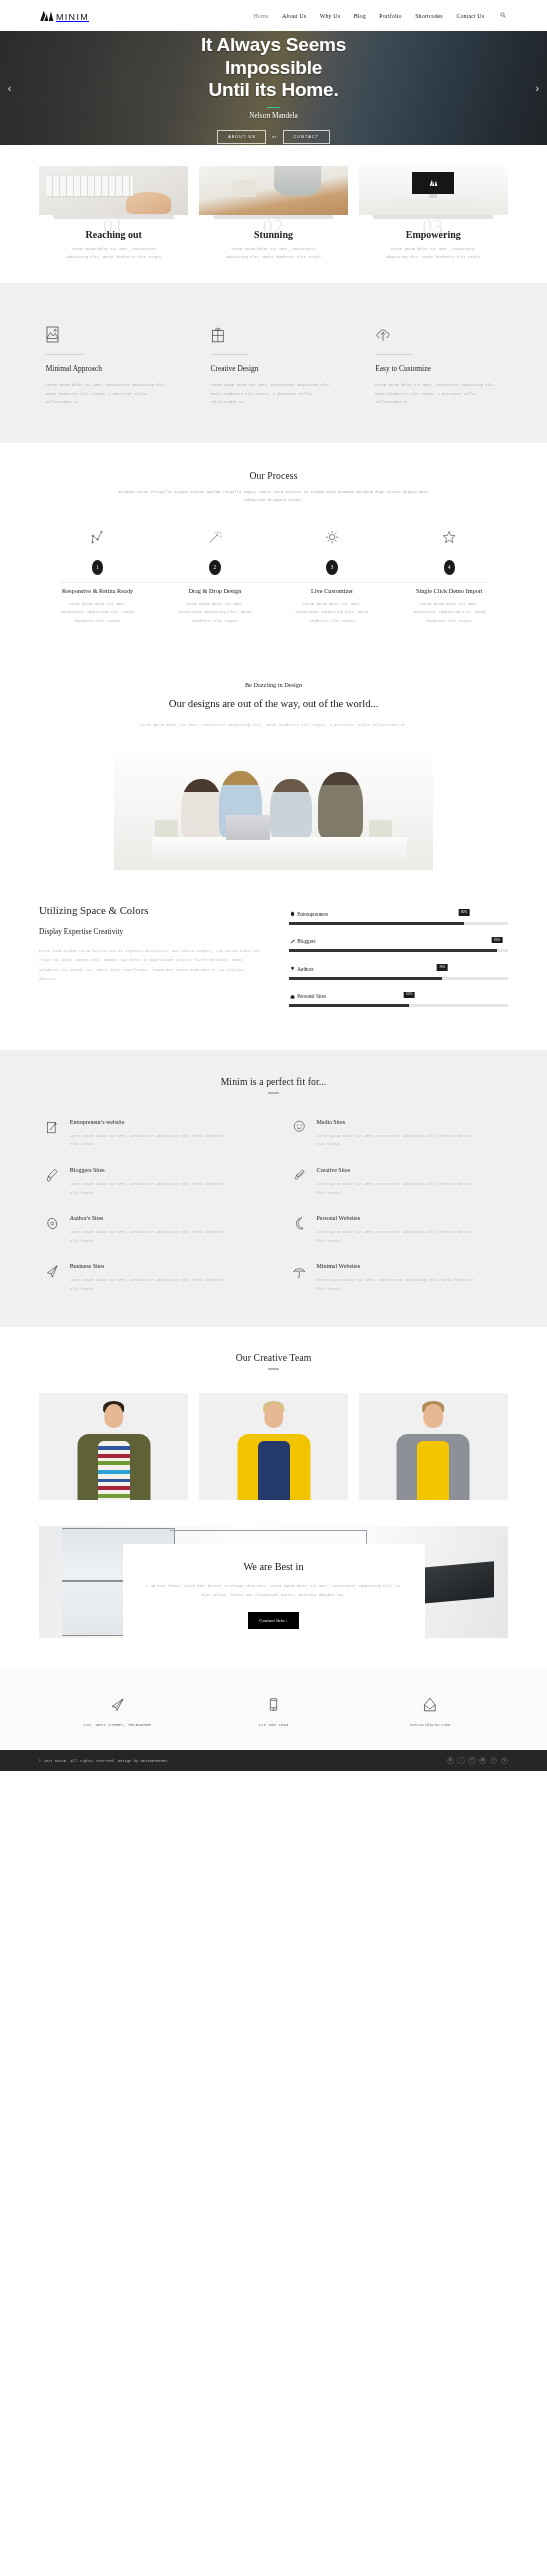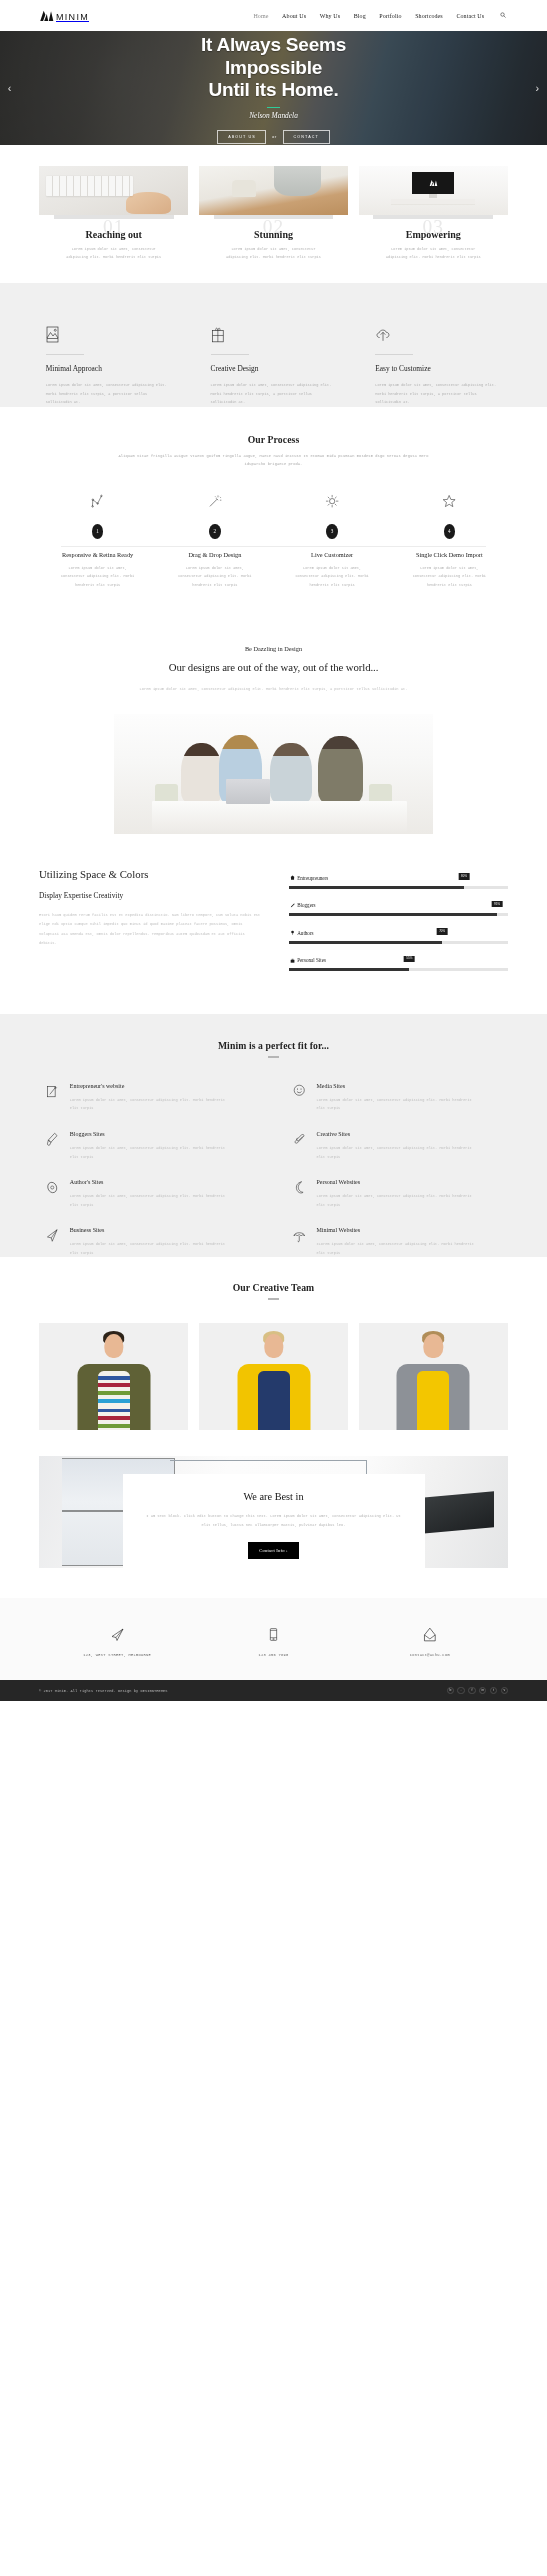--- a/index.html
+++ b/index.html
@@ -87,21 +87,20 @@
     letter-spacing: -0.2px;
     text-shadow: 0 0.6px 1.1px rgba(0,0,0,.35);
   }
   .hero-rule {
     width: 12.5px; height: 1.1px;
     background: #2ecc9a;
     margin: 5.1px 0 3.4px;
   }
   .hero-author {
     font-family: "Liberation Serif", serif;
-    font-style: italic;
     font-size: 7.4px;
     color: #fff;
     text-shadow: 0 0.6px 1.1px rgba(0,0,0,.4);
   }
   .hero-cta {
     margin-top: 9.7px;
     display: flex;
     align-items: center;
     gap: 5.7px;
   }
@@ -139,21 +138,21 @@
 
   
   .section { padding: 0 39px; }
   .sec-white { background: #ffffff; }
   .sec-gray  { background: #f0f0f0; }
   .sec-gray2 { background: #f0f0f0; }
 
   .sec-title {
     font-family: "Liberation Serif", serif;
     font-size: 9.7px;
-    font-weight: 700;
+    font-weight: 400;
     text-align: center;
     color: #232323;
     letter-spacing: 0.1px;
   }
   .sec-divider {
     width: 11.4px; height: 1.7px;
     background: #b6b6b6;
     margin: 5.1px auto 0;
   }
   .sec-sub {
@@ -270,20 +269,21 @@
     line-height: 2.3;
     margin: 4.6px auto 0;
     max-width: 106px;
   }
 
   
   .features {
     display: flex;
     gap: 32px;
     padding-top: 38px;
+    padding-bottom: 36px;
     padding-left: 6.8px;
   }
   .feature { width: 155px; }
   .feature-icon { height: 21.7px; display:flex; align-items:flex-end; }
   .feature-rule {
     width: 38px; height: 0.6px;
     background: #d4d4d4;
     margin: 11.4px 0 9px;
   }
   .feature-title {
@@ -460,21 +460,21 @@
     margin-top: 4px;
     position: relative;
   }
   .bar-fill {
     position: absolute;
     left:0; top:0; bottom:0;
     background: #333333;
   }
 
   
-  .fitfor { padding-top: 26px; }
+  .fitfor { padding-top: 26px; padding-bottom: 34px; }
   .fit-grid {
     display: grid;
     grid-template-columns: 1fr 1fr;
     column-gap: 38px;
     row-gap: 18px;
     margin-top: 25px;
     padding: 0 6.8px;
   }
   .fit-item { display: flex; gap: 9px; }
   .fit-ico { width: 15px; flex: none; padding-top: 1.1px; }

